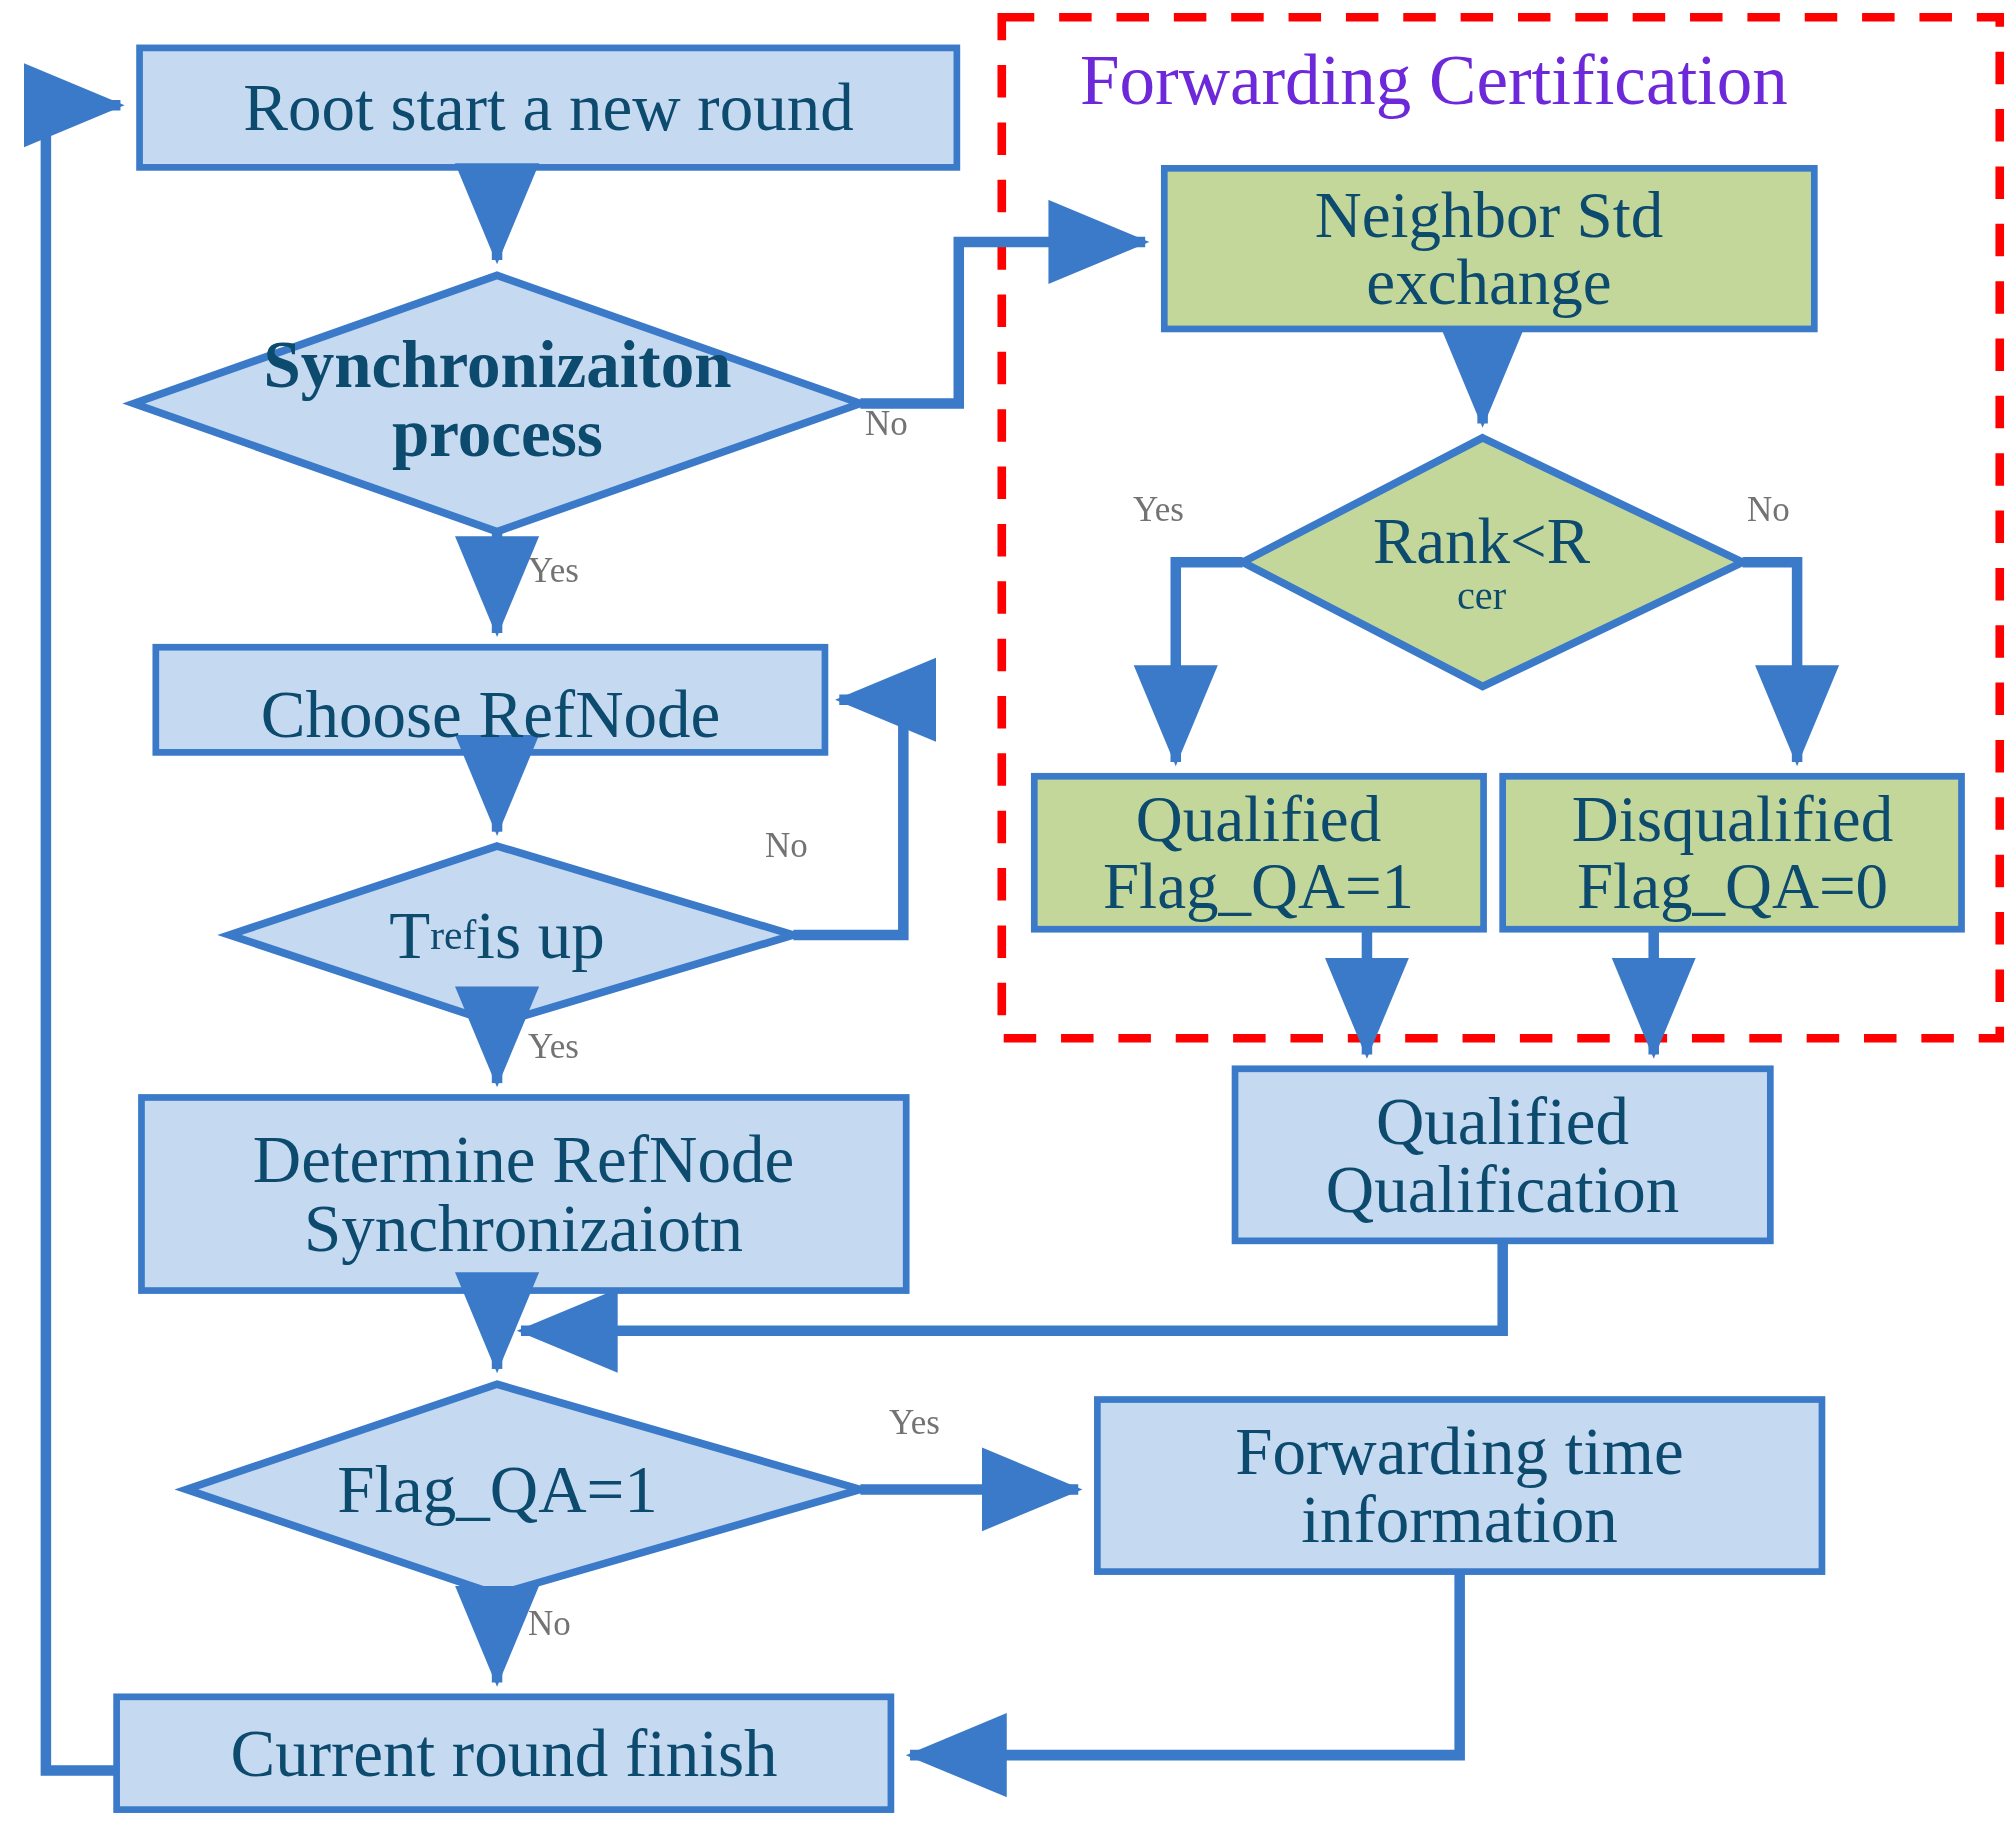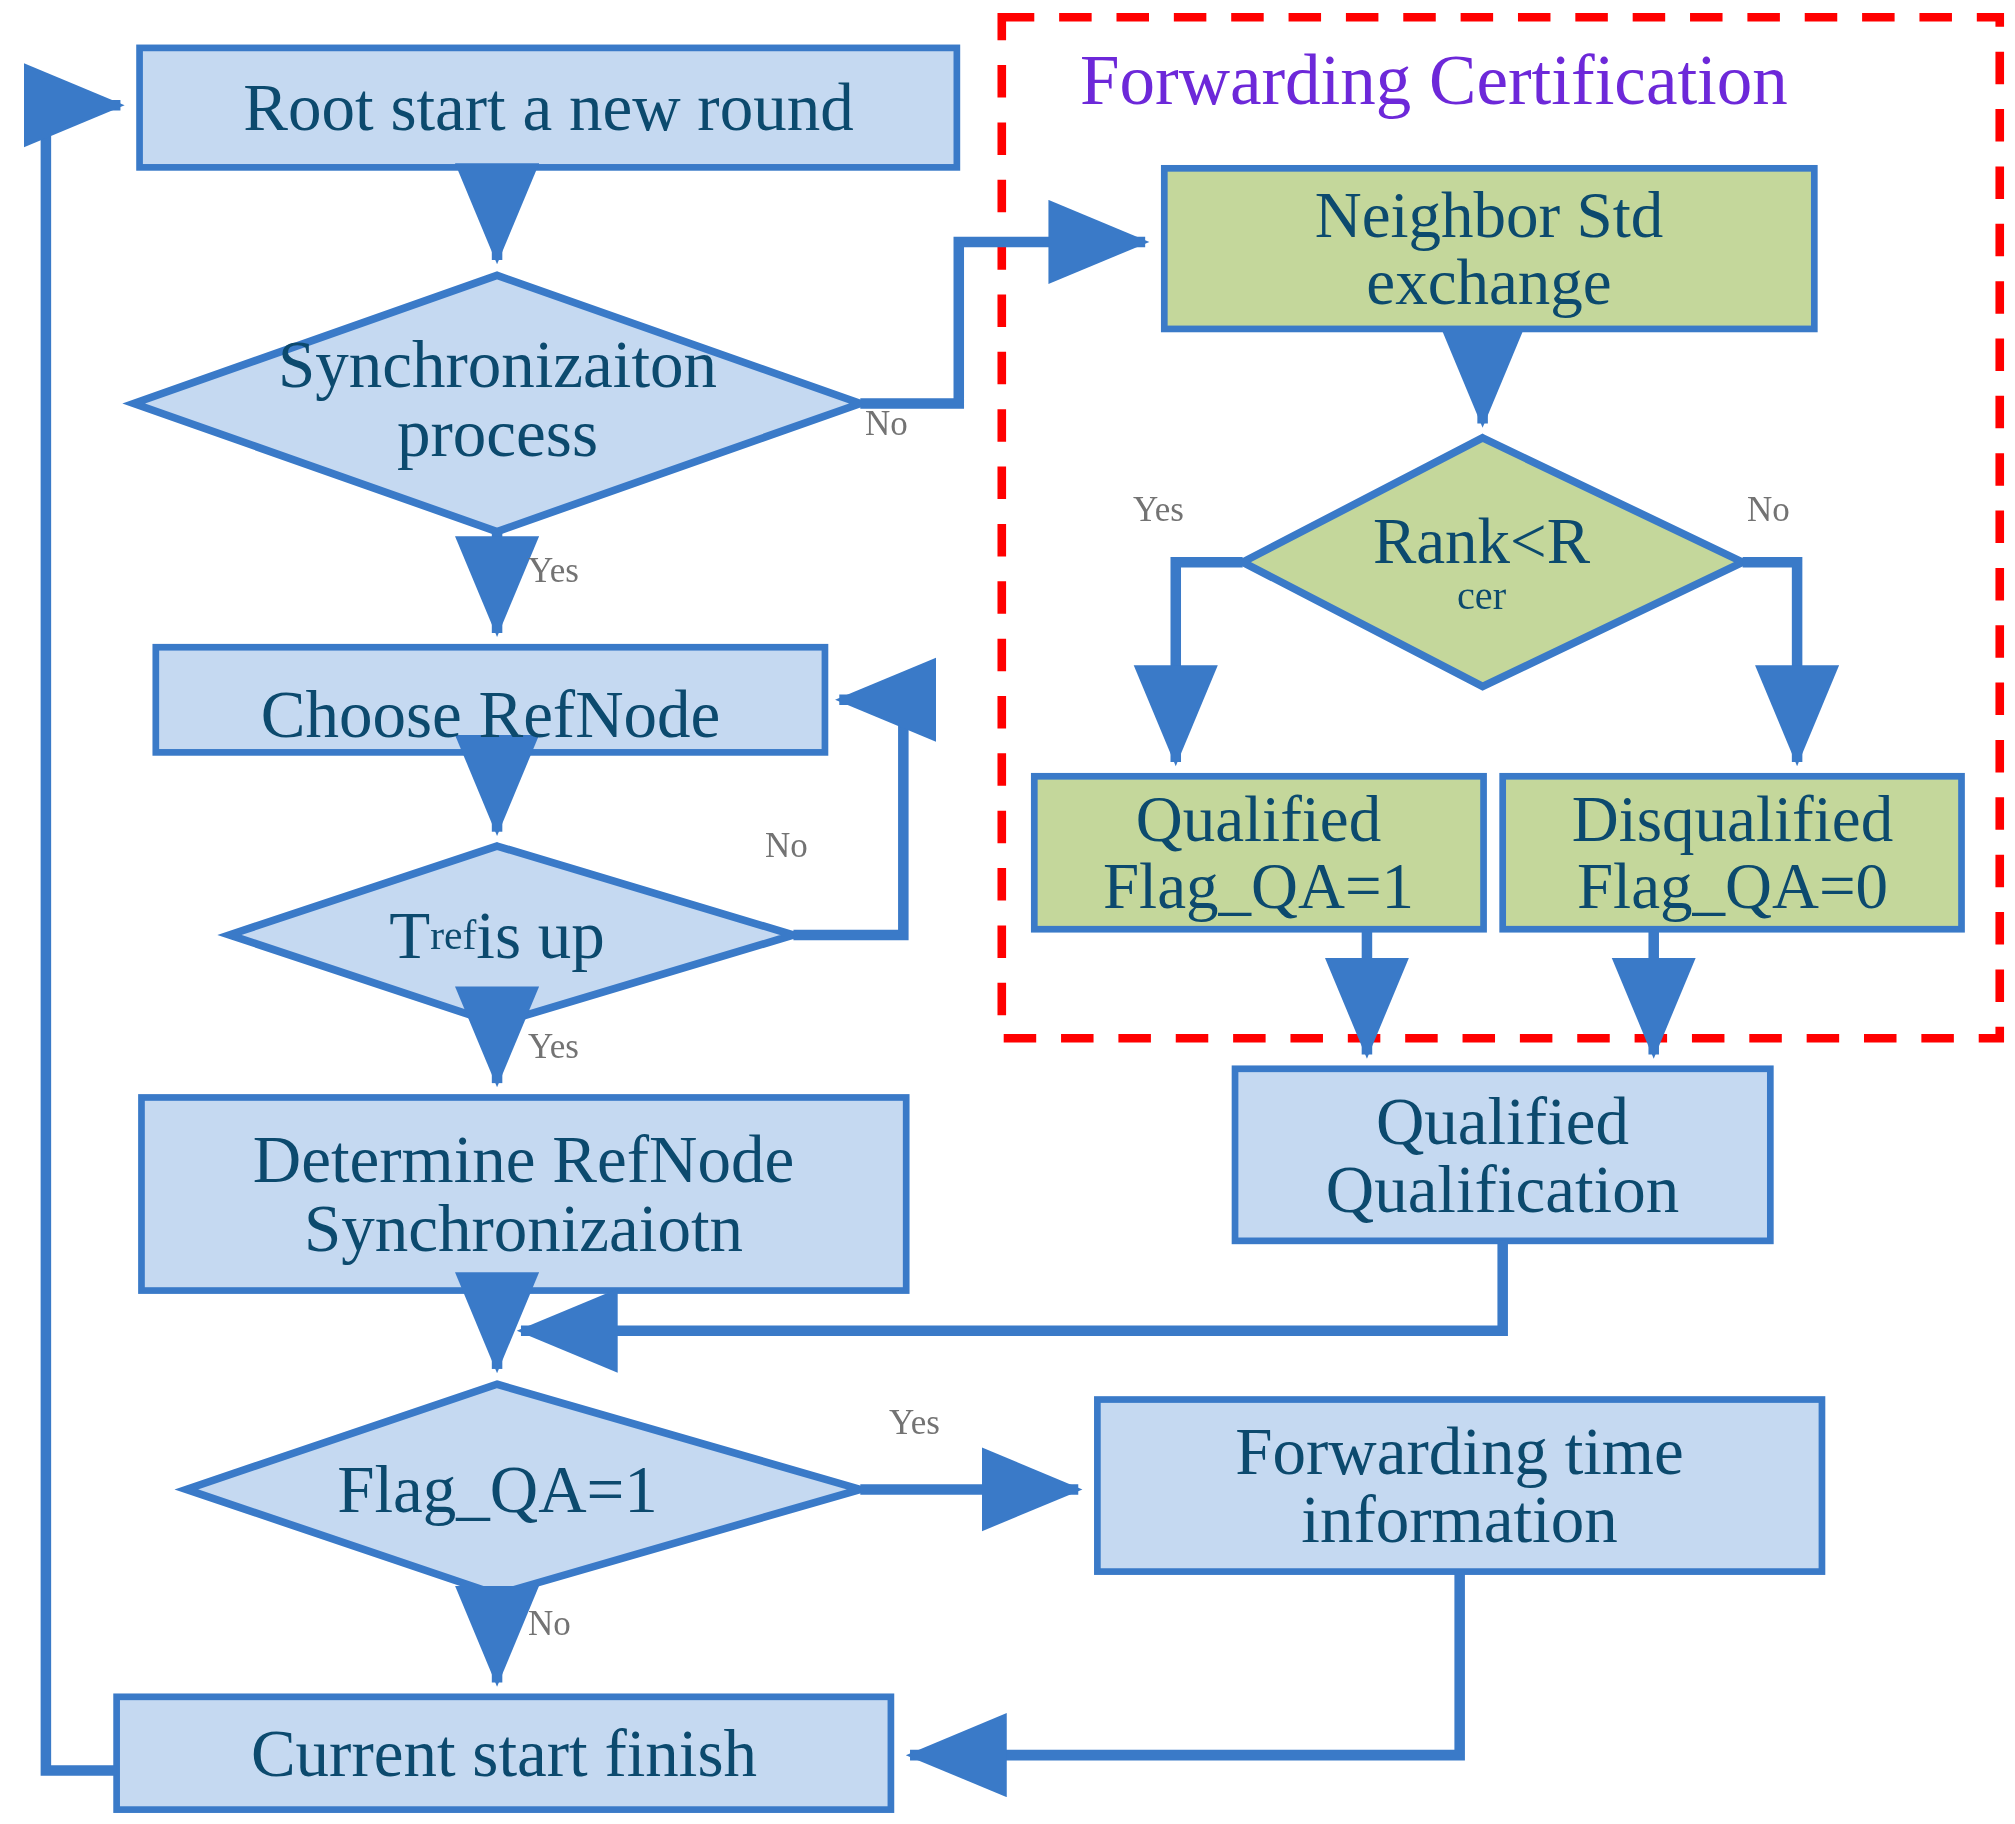--- a/index.html
+++ b/index.html
@@ -106,35 +106,35 @@
       <path d="M1527,1644 L1527,1836 L952,1836" marker-end="url(#ah)"></path>
 
       <path d="M122,1852 L48,1852 L48,110 L126,110" marker-end="url(#ah)"></path>
     </g>
   </svg>
 
   <div class="grouptitle" style="left:1080px;top:40px;font-size:71px;">Forwarding Certification</div>
 
   <div class="nodetext" style="left:140px;top:48px;width:817px;height:119px;font-size:67px;">Root start a new round</div>
 
-  <div class="nodetext" style="left:182px;top:315px;width:631px;height:167px;font-size:67px;">Synchronizaiton
+  <div class="nodetext" style="left:182px;top:315px;width:631px;height:167px;font-size:67px;font-weight:bold;">Synchronizaiton
 process</div>
 
   <div class="nodetext" style="left:156px;top:662px;width:669px;height:105px;font-size:67px;">Choose RefNode</div>
 
   <div class="nodetext" style="left:277px;top:889px;width:440px;height:92px;font-size:67px;">
     <span>T</span><sub>ref</sub><span> is up</span>
   </div>
 
   <div class="nodetext" style="left:141px;top:1097px;width:765px;height:193px;font-size:67px;">Determine RefNode
 Synchronizaiotn</div>
 
   <div class="nodetext" style="left:249px;top:1443px;width:497px;height:92px;font-size:67px;">Flag_QA=1</div>
 
-  <div class="nodetext" style="left:117px;top:1697px;width:774px;height:113px;font-size:67px;">Current start finish</div>
+  <div class="nodetext" style="left:117px;top:1697px;width:774px;height:113px;font-size:67px;">Current round finish</div>
 
   <div class="nodetext" style="left:1097px;top:1399px;width:725px;height:172px;font-size:67px;">Forwarding time
 information</div>
 
   <div class="nodetext" style="left:1235px;top:1069px;width:535px;height:172px;font-size:67px;">Qualified
 Qualification</div>
 
   <div class="nodetext" style="left:1164px;top:168px;width:650px;height:161px;font-size:65px;">Neighbor Std
 exchange</div>
 

